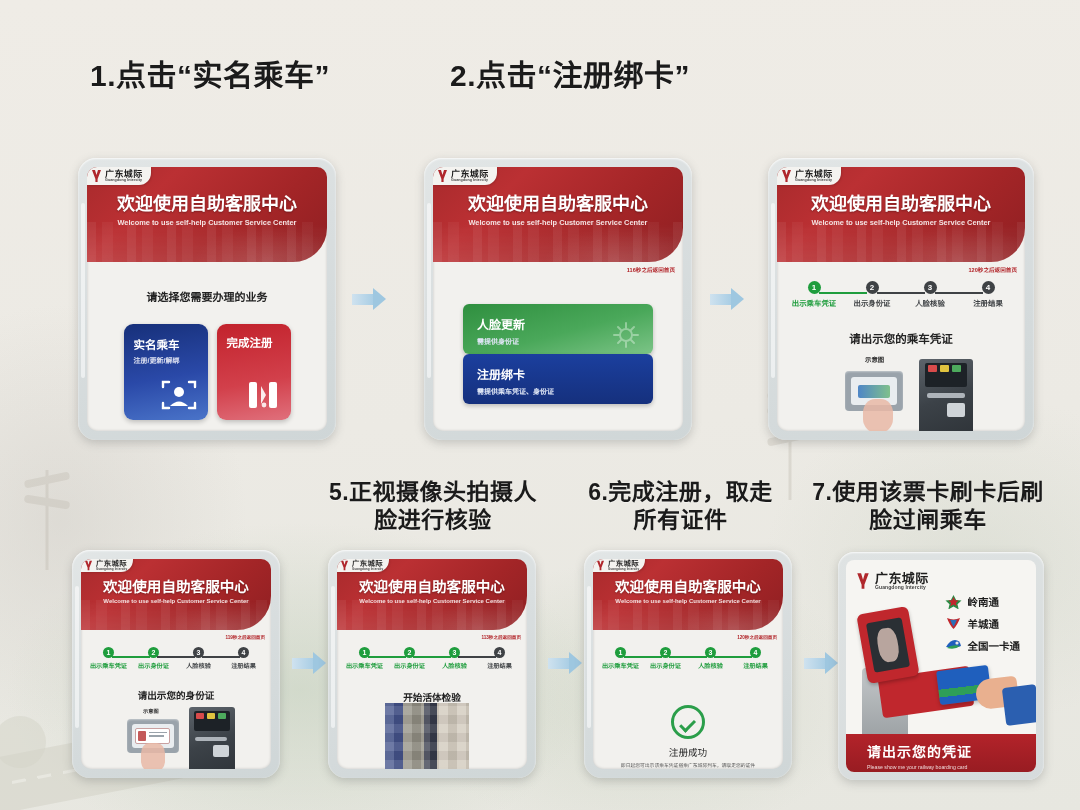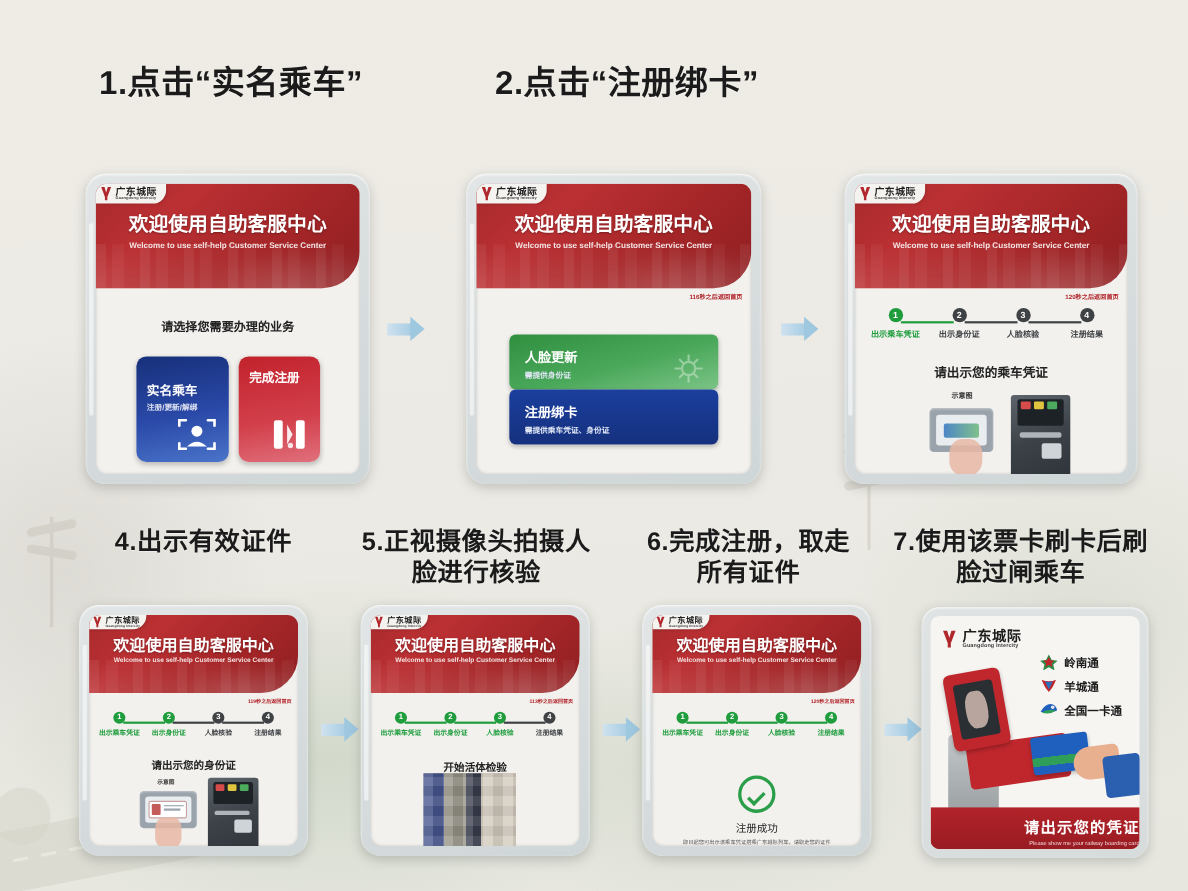--- a/index.html
+++ b/index.html
@@ -259,21 +259,21 @@
   .armhand {
     position:absolute; background:#e9b08f; border-radius:22px 8px 8px 22px;
     transform: rotate(-7deg);
   }
   .sleeve {
     position:absolute; background:#2b5fb0; border-radius:4px; transform: rotate(-7deg);
   }
   .p7band {
     position:absolute; left:0; right:0; bottom:0;
     background: linear-gradient(180deg,#b3232a,#981c22);
-    text-align:right; color:#fff;padding-left:21px;
+    text-align:left; color:#fff;padding-left:21px;
   }
   .p7band .cn { font-weight:bold; letter-spacing:1px; }
   .p7band .en { color:#f0d8d8; }
 </style>
 </head>
 <body>
 
 <div id="poster">
   <div class="bg-wash"></div>
   <div class="bg-tree" style="left:760px;top:380px;width:60px;height:120px;">
@@ -311,21 +311,21 @@
           <span class="logo-text">
             <span class="logo-cn">广东城际</span>
             <span class="logo-en">Guangdong Intercity</span>
           </span>
         </div>
         <div class="welcome-cn" style="font-size:18px;margin-top:22px;">欢迎使用自助客服中心</div>
         <div class="welcome-en" style="font-size:7.4px;margin-top:3px;">Welcome to use self-help Customer Service Center</div>
       </div>
       <div class="prompt" style="font-size:11px;margin-top:26px;">请选择您需要办理的业务</div>
       <div class="cards" style="margin-top:20px;gap:9px;">
-        <div class="card blue" style="width:84px;height:96px;padding:22px 0 0 10px;">
+        <div class="card blue" style="width:84px;height:96px;padding:12px 0 0 10px;">
           <div class="ctitle" style="font-size:11.5px;">实名乘车</div>
           <div class="csub" style="font-size:7px;margin-top:3px;">注册/更新/解绑</div>
           <span style="position:absolute;right:10px;bottom:8px;width:38px;height:34px;">
             <svg viewBox="0 0 38 34" width="38" height="34">
               <path d="M3 9 V4 H9 M29 4 h6 v5 M35 25 v5 h-6 M9 30 H3 v-5" stroke="#fff" stroke-width="2.4" fill="none" stroke-linecap="round"></path>
               <circle cx="19" cy="14" r="5" fill="#fff"></circle>
               <path d="M10 28 q9 -9 18 0 z" fill="#fff"></path>
             </svg>
           </span>
         </div>
@@ -452,23 +452,20 @@
             <i style="left:27px;width:9px;background:#4dab5d;"></i>
           </div>
           <div class="slot" style="left:8px;top:34px;width:38px;height:5px;"></div>
           <div class="pad" style="left:28px;top:44px;width:18px;height:14px;"></div>
 
         </div>
       </div>
     </div>
   </div>
 
-  <div class="heading" style="left:65px;top:478px;width:240px;">
-    <span class="main" style="font-size:23px;">4.出示有效证件</span>
-  </div>
   <div class="heading" style="left:318px;top:478px;width:230px;">
     <span class="main" style="font-size:23px;">5.正视摄像头拍摄人脸进行核验</span>
   </div>
   <div class="heading" style="left:578px;top:478px;width:205px;">
     <span class="main" style="font-size:23px;">6.完成注册，取走所有证件</span>
   </div>
   <div class="heading" style="left:808px;top:478px;width:240px;">
     <span class="main" style="font-size:23px;">7.使用该票卡刷卡后刷脸过闸乘车</span>
   </div>
 

